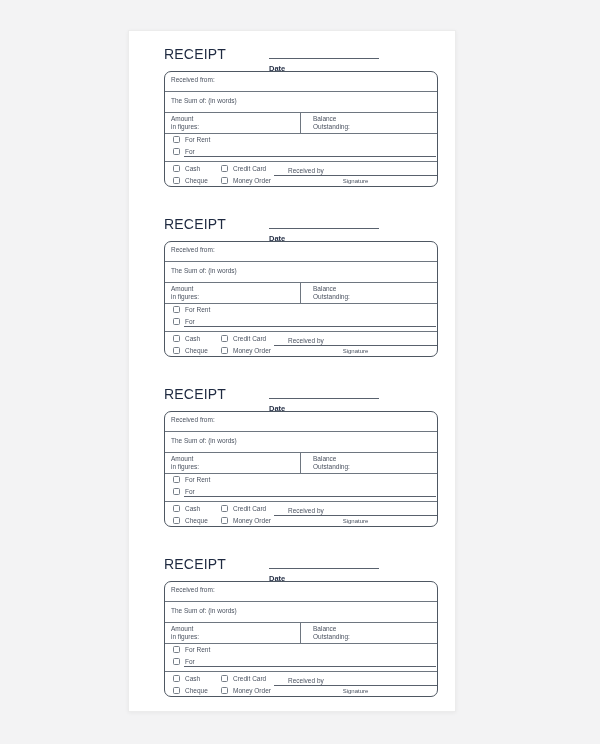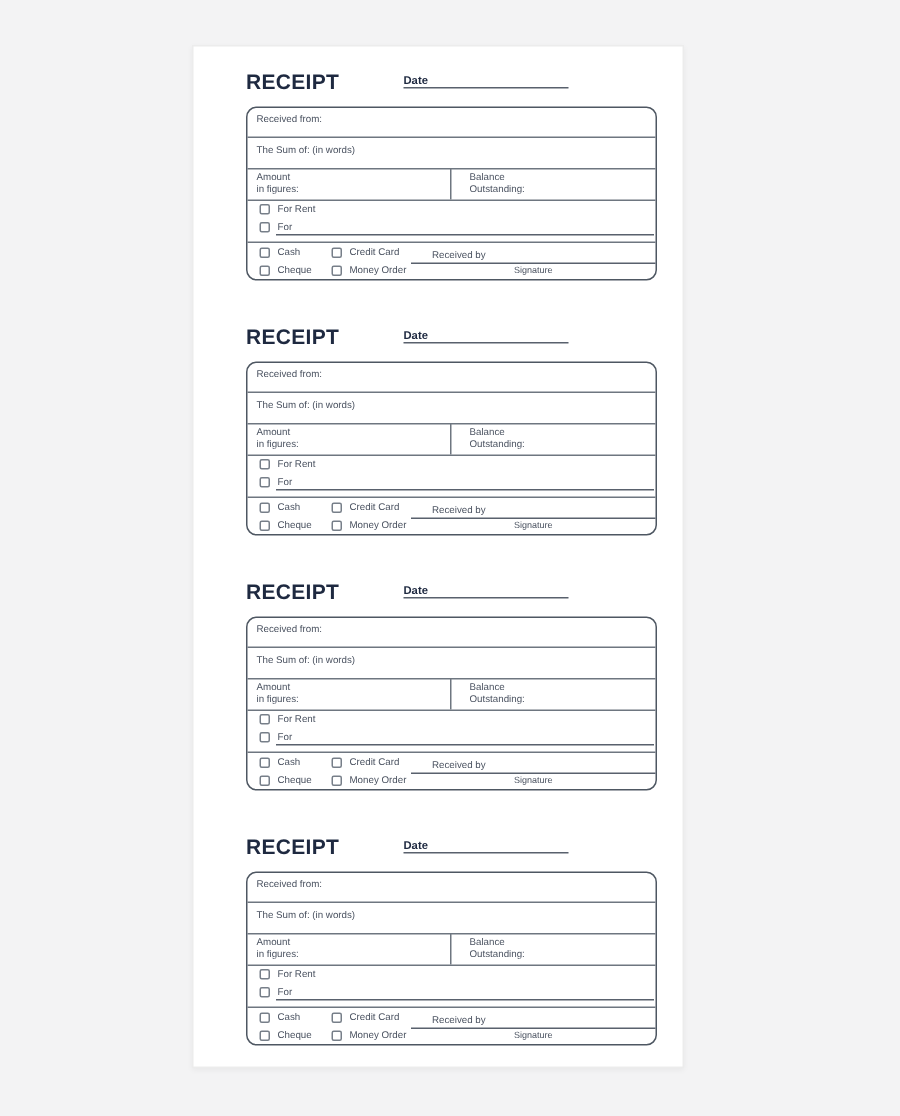--- a/index.html
+++ b/index.html
@@ -12,25 +12,25 @@
   }
   .paper {
     position:absolute; left:128px; top:30px; width:328px; height:682px;
     background:#ffffff;
     border:1px solid #ececec;
     box-shadow:0 1px 4px rgba(0,0,0,0.05);
   }
   .receipt { position:absolute; left:35px; width:274px; height:163px; }
   .receipt-title {
     position:absolute; left:0; top:-2px;
-    font-size:14px; font-weight:bold; letter-spacing:0.2px;
+    font-size:14px; font-weight:normal; letter-spacing:0.2px;
     color:#1e2940;
   }
   .date-label {
-    position:absolute; left:105px; top:1px;
+    position:absolute; left:105px; top:16px;
     font-size:7.5px; font-weight:bold; color:#1e2940;
   }
   .date-line {
     position:absolute; left:105px; top:10px; width:110px; height:1px;
     background:#59616d;
   }
   .box {
     position:absolute; left:0; top:23px; width:274px; height:116px;
     border:1px solid #4e5762; border-radius:7px; background:#fff;
   }

